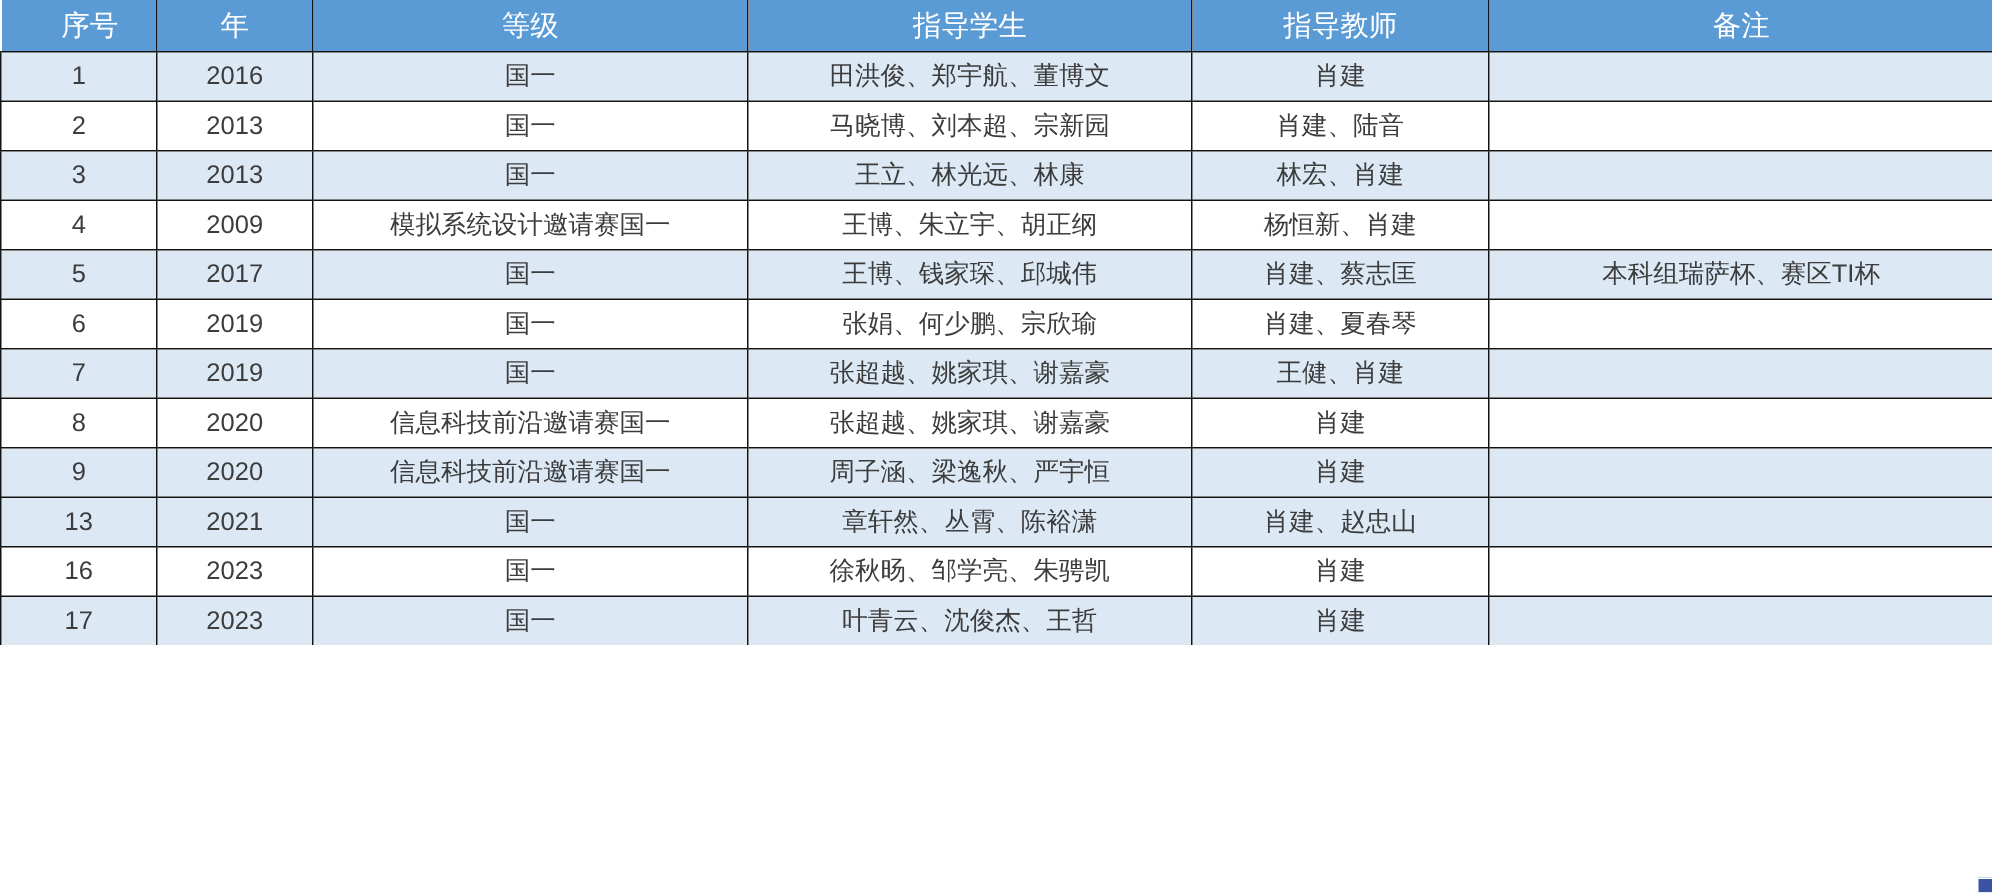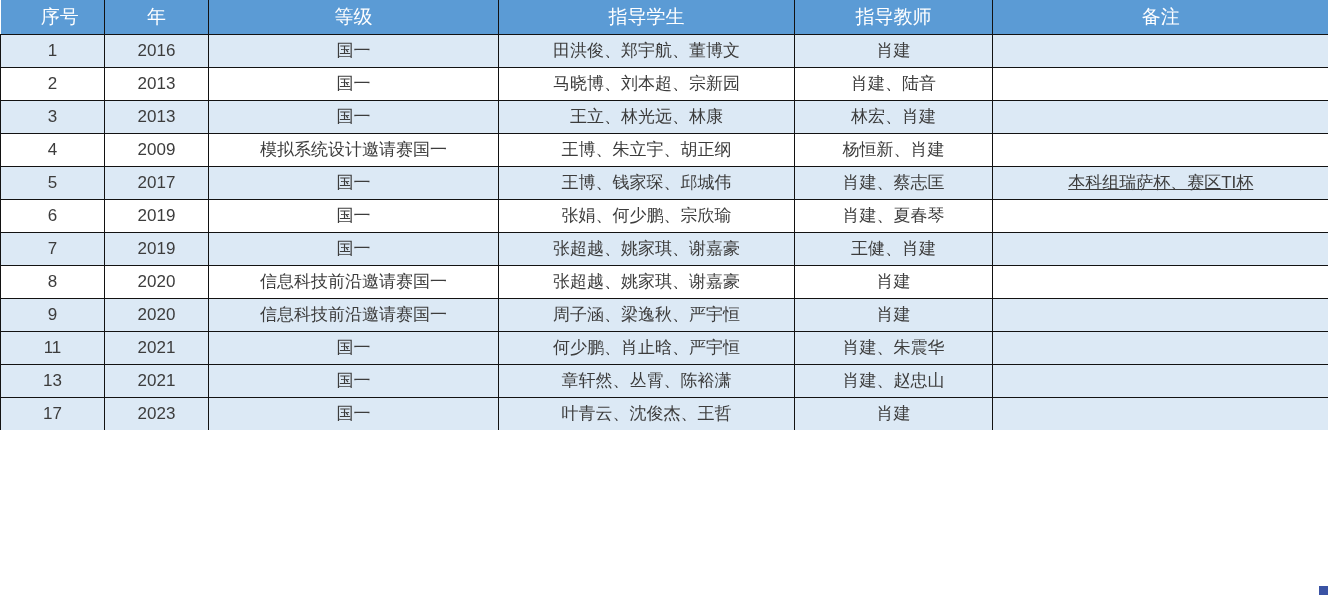--- a/index.html
+++ b/index.html
@@ -33,21 +33,21 @@
   table.grid thead tr { height: 34px; }
   table.grid th {
     background: #5b9bd5;
     color: #ffffff;
     font-weight: normal;
     font-size: 19px;
     border-top: none;
   }
   table.grid th:first-child { border-left: none; padding-left: 19px; }
   table.grid th:last-child  { border-right: none; }
-  table.grid td:last-child  { border-right: none; text-decoration: underline; }
+  table.grid td:last-child  { border-right: none; }
   table.grid tbody tr:last-child td { border-bottom: none; margin-left: 24px; }
   table.grid td {
     color: #3c3c3c;
     font-size: 17px;
     background: #ffffff;
   }
   table.grid tbody tr.banded td { background: #dce9f5; }
   .fill-handle {
     position: absolute;
     right: 0;
@@ -149,33 +149,33 @@
         </tr>
         <tr class="banded">
           <td>9</td>
           <td>2020</td>
           <td>信息科技前沿邀请赛国一</td>
           <td>周子涵、梁逸秋、严宇恒</td>
           <td>肖建</td>
           <td></td>
         </tr>
         <tr class="banded">
-          <td>11</td>
-          <td>2021</td>
-          <td>国一</td>
-          <td>何少鹏、肖止晗、严宇恒</td>
-          <td>肖建、朱震华</td>
-          <td></td>
-        </tr>
-        <tr class="banded">
           <td>13</td>
           <td>2021</td>
           <td>国一</td>
           <td>章轩然、丛霄、陈裕潇</td>
           <td>肖建、赵忠山</td>
+          <td></td>
+        </tr>
+        <tr>
+          <td>16</td>
+          <td>2023</td>
+          <td>国一</td>
+          <td>徐秋旸、邹学亮、朱骋凯</td>
+          <td>肖建</td>
           <td></td>
         </tr>
         <tr class="banded">
           <td>17</td>
           <td>2023</td>
           <td>国一</td>
           <td>叶青云、沈俊杰、王哲</td>
           <td>肖建</td>
           <td></td>
         </tr>

